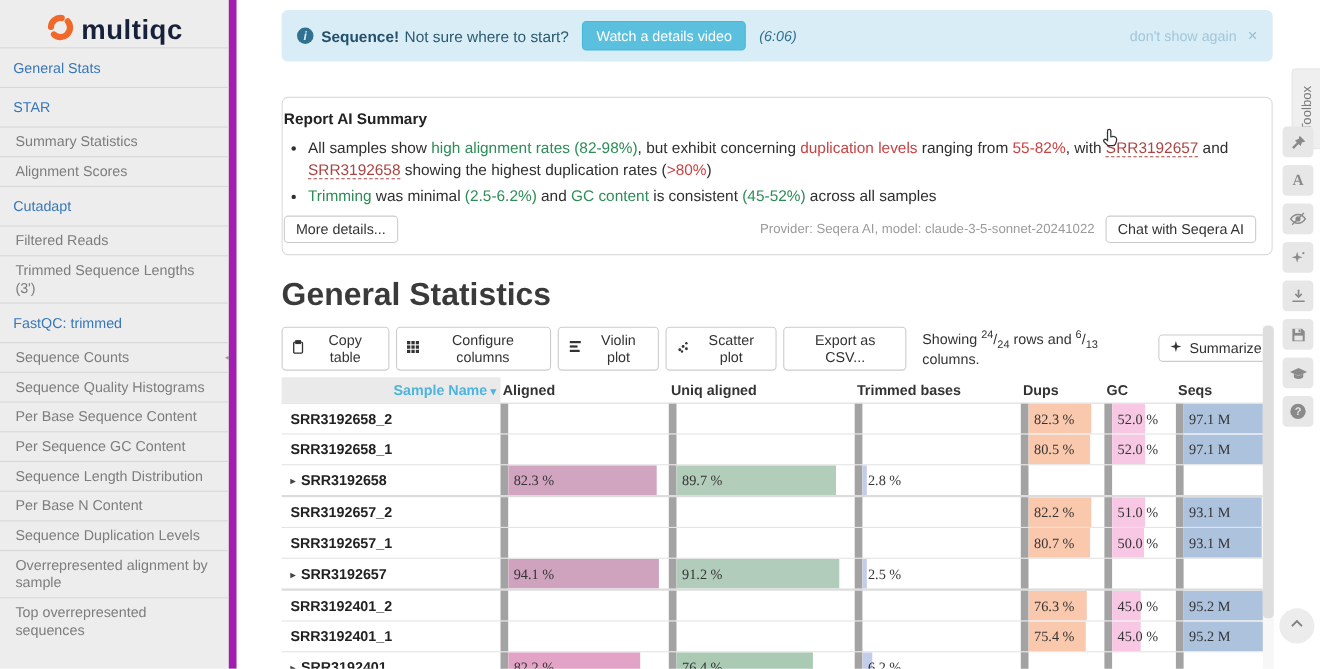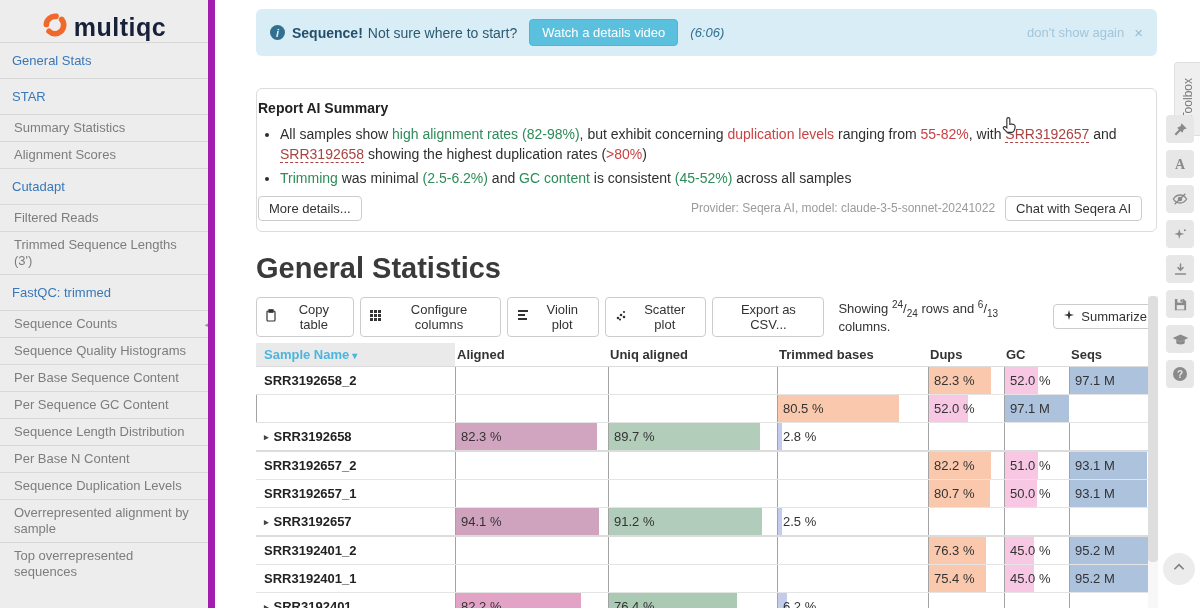--- a/index.html
+++ b/index.html
@@ -59,28 +59,28 @@
   .toolbar svg { flex:0 0 auto; }
   .showing { font-size:13px; color:#333; margin-left:8px; }
   .showing sup, .showing sub { font-size:10px; }
   .summarize-btn { margin-left:auto; }
 
   
   .gstable { margin-top:6px; width:894px; font-size:13px; }
   .thead, .tr { display:grid; grid-template-columns:199px 153px 169px 151px 76px 65px 81px; }
   .thead { border-bottom:1px solid #dcdcdc; }
   .th { font-weight:bold; color:#333; padding:4px 4px 4px 2px; cursor:pointer; }
-  .th-name { background:#eaeaea; color:#4db5dd; padding-left:8px; }
+  .th-name { background:#eaeaea; color:#4db5dd; padding-left:8px;text-align:right; }
   .th-name .sort-caret { font-size:10px; margin-left:3px; }
   .tr { border-bottom:1px solid #e4e4e4; cursor:pointer; }
   .tr.group-end { border-bottom:2px solid #dcdcdc; }
   .td { position:relative; height:27px; line-height:27px; overflow:hidden; }
   .td-name { font-weight:bold; color:#222; padding-left:8px; white-space:nowrap; }
   .row-caret { font-size:9px; color:#444; margin-right:5px; position:relative; top:-1px; }
-  .td-bar { border-left:1px solid #a3a3a3; }
+  .td-bar { border-left:7px solid #a3a3a3;font-family:Liberation Serif, serif; }
   .bar { position:absolute; left:0; top:0; bottom:0; }
   .bar-label { position:relative; padding-left:5px; color:#333; }
 
   
   .rail { position:absolute; right:0; top:0; width:40px; height:608px; background:#fff; }
   .toolbox-tab { position:absolute; right:0; top:62px; width:26px; height:74px; background:#efefef;
     border:1px solid #e0e0e0; border-right:none; border-radius:4px 0 0 4px;
     display:flex; align-items:center; justify-content:center; cursor:pointer; }
   .toolbox-tab span { writing-mode:vertical-rl; transform:rotate(180deg); font-size:12px; color:#7a7a7a; }
   .rail-icons { position:absolute; right:6px; top:115px; display:flex; flex-direction:column; gap:7px; }
@@ -245,20 +245,21 @@
             <div class="tr">
               <div class="td td-name"><span>SRR3192658_2</span></div>
               <div class="td td-bar"></div>
               <div class="td td-bar"></div>
               <div class="td td-bar"></div>
               <div class="td td-bar"><div class="bar" style="width: 82.3%; background: rgb(249, 200, 173);"></div><span class="bar-label">82.3 %</span></div>
               <div class="td td-bar"><div class="bar" style="width: 52%; background: rgb(247, 199, 228);"></div><span class="bar-label">52.0 %</span></div>
               <div class="td td-bar"><div class="bar" style="width: 100%; background: rgb(173, 194, 221);"></div><span class="bar-label">97.1 M</span></div>
             </div>
             <div class="tr">
+              <div class="td td-name"><span>SRR3192658_1</span></div>
               <div class="td td-bar"></div>
               <div class="td td-bar"></div>
               <div class="td td-bar"></div>
               <div class="td td-bar"><div class="bar" style="width: 80.5%; background: rgb(249, 200, 173);"></div><span class="bar-label">80.5 %</span></div>
               <div class="td td-bar"><div class="bar" style="width: 52%; background: rgb(247, 199, 228);"></div><span class="bar-label">52.0 %</span></div>
               <div class="td td-bar"><div class="bar" style="width: 100%; background: rgb(173, 194, 221);"></div><span class="bar-label">97.1 M</span></div>
             </div>
             <div class="tr group-end">
               <div class="td td-name"><span class="row-caret">▸</span><span>SRR3192658</span></div>
               <div class="td td-bar"><div class="bar" style="width: 92.5%; background: rgb(209, 164, 192);"></div><span class="bar-label">82.3 %</span></div>

